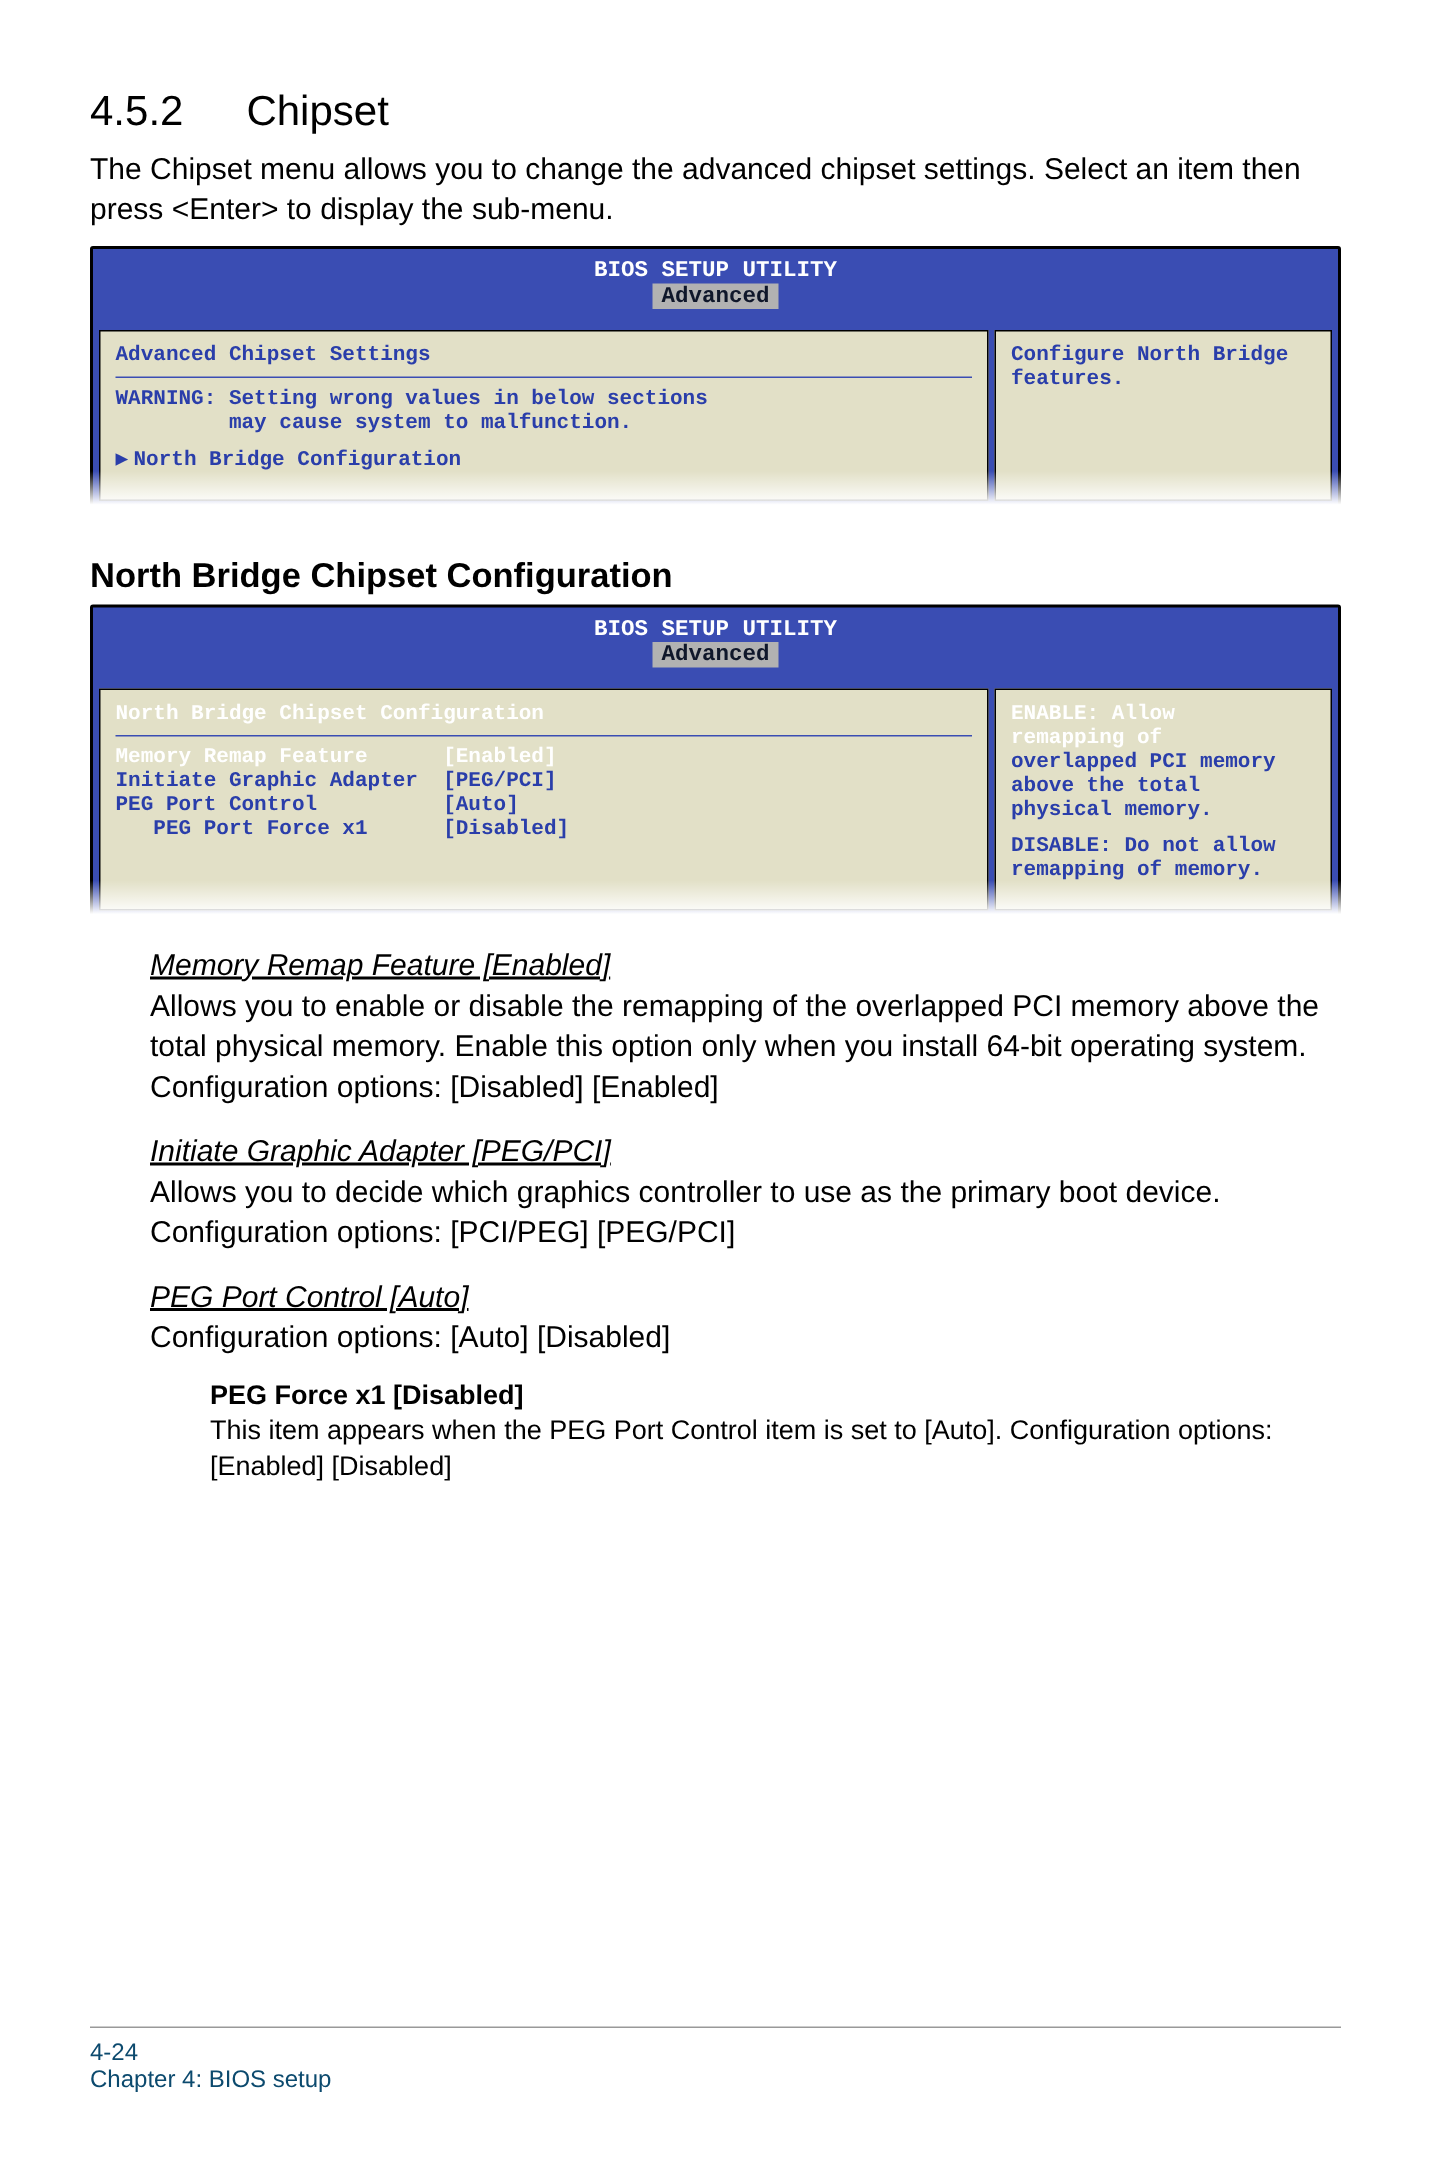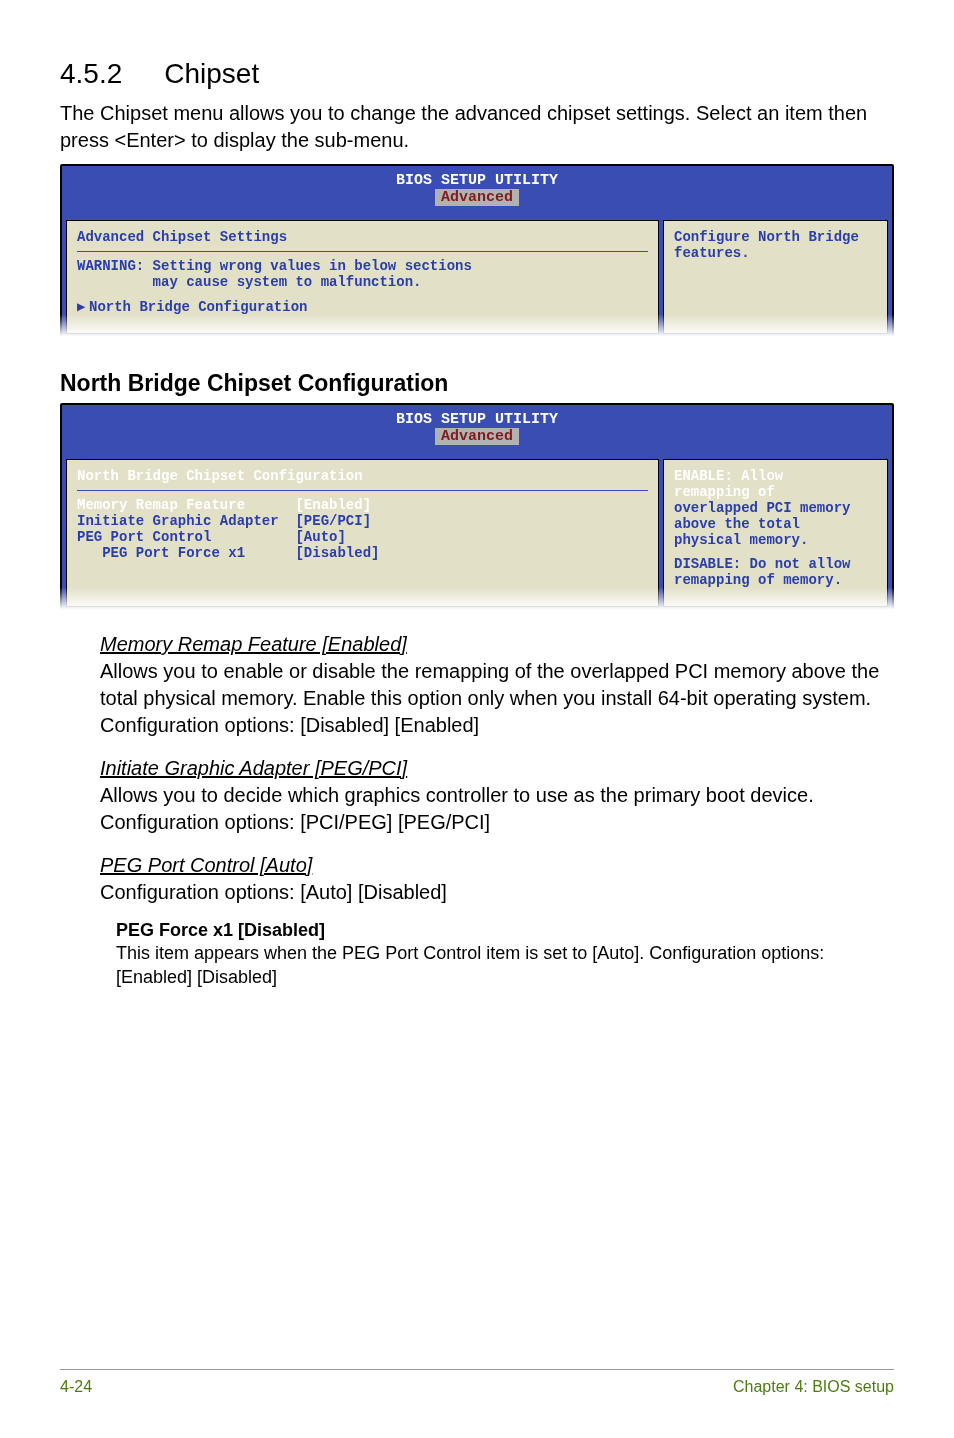--- a/index.html
+++ b/index.html
@@ -32,21 +32,21 @@
     font-style: italic;
     text-decoration: underline;
     font-size: 20px;
     margin-top: 18px;
   }
   .para {
     font-size: 20px;
     line-height: 1.35;
     margin-top: 2px;
   }
-  .sub-block { margin-left: 16px; margin-top: 14px; }
+  .sub-block { margin-left: 40px; margin-top: 14px; }
   .sub-head { font-size: 18px; font-weight: bold; }
   .sub-body { font-size: 18px; line-height: 1.35; }
 
   
   .bios-outer {
     width: 100%;
     background: #3a4db3;
     border: 2px solid #000;
     border-radius: 2px;
     position: relative;
@@ -58,21 +58,21 @@
     text-align: center;
     color: #fff;
     font-family: "Courier New", monospace;
     font-weight: bold;
     font-size: 15px;
     padding: 2px 0 12px 0;
   }
   .bios-tab {
     display: inline-block;
     background: #b2b2b2;
-    color: #7f1d1d;
+    color: #0f172a;
     font-family: "Courier New", monospace;
     font-weight: bold;
     font-size: 15px;
     padding: 0 6px;
     margin-bottom: 2px;
   }
   .bios-panels {
     display: flex;
     gap: 4px;
   }
@@ -107,21 +107,22 @@
 
   .footer {
     position: absolute;
     bottom: 42px;
     left: 60px; right: 60px;
     border-top: 1px solid #999;
     padding-top: 8px;
     display: flex;
     justify-content: space-between;
     font-size: 16px;
-    color: #4d7c0f;
+    color: #0c4a6e;
+    flex-direction: column;
   }
 </style>
 </head>
 <body>
 
 <div class="heading-1">
   <span class="num">4.5.2</span><span>Chipset</span>
 </div>
 <p class="body-text">The Chipset menu allows you to change the advanced chipset settings. Select an item then press &lt;Enter&gt; to display the sub-menu.</p>
 

